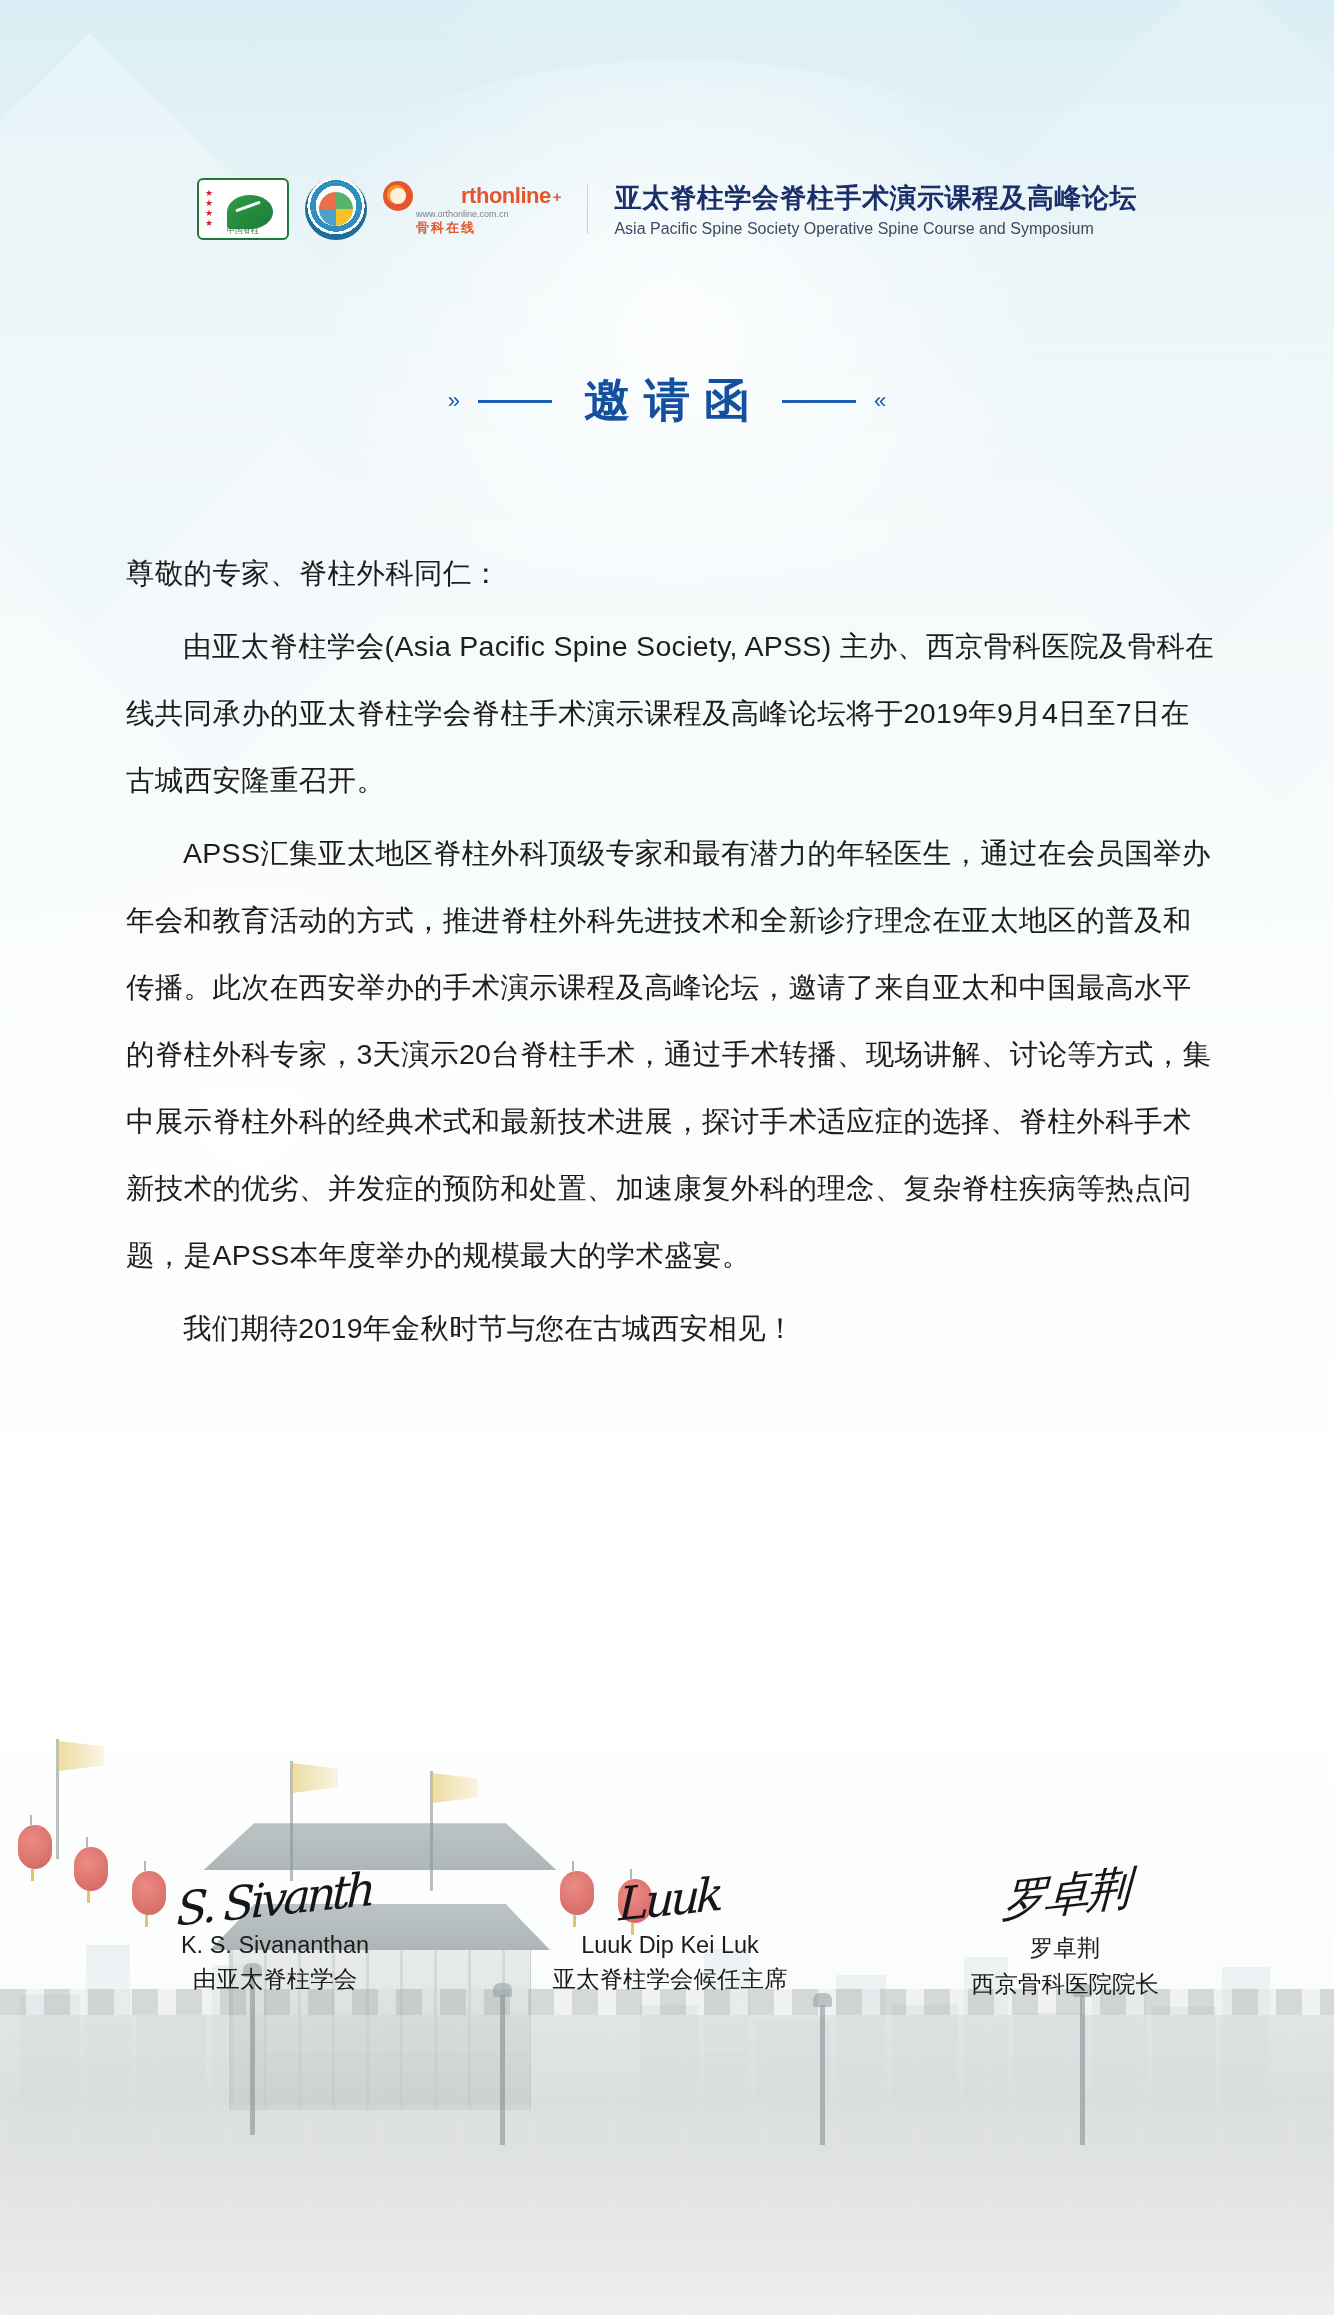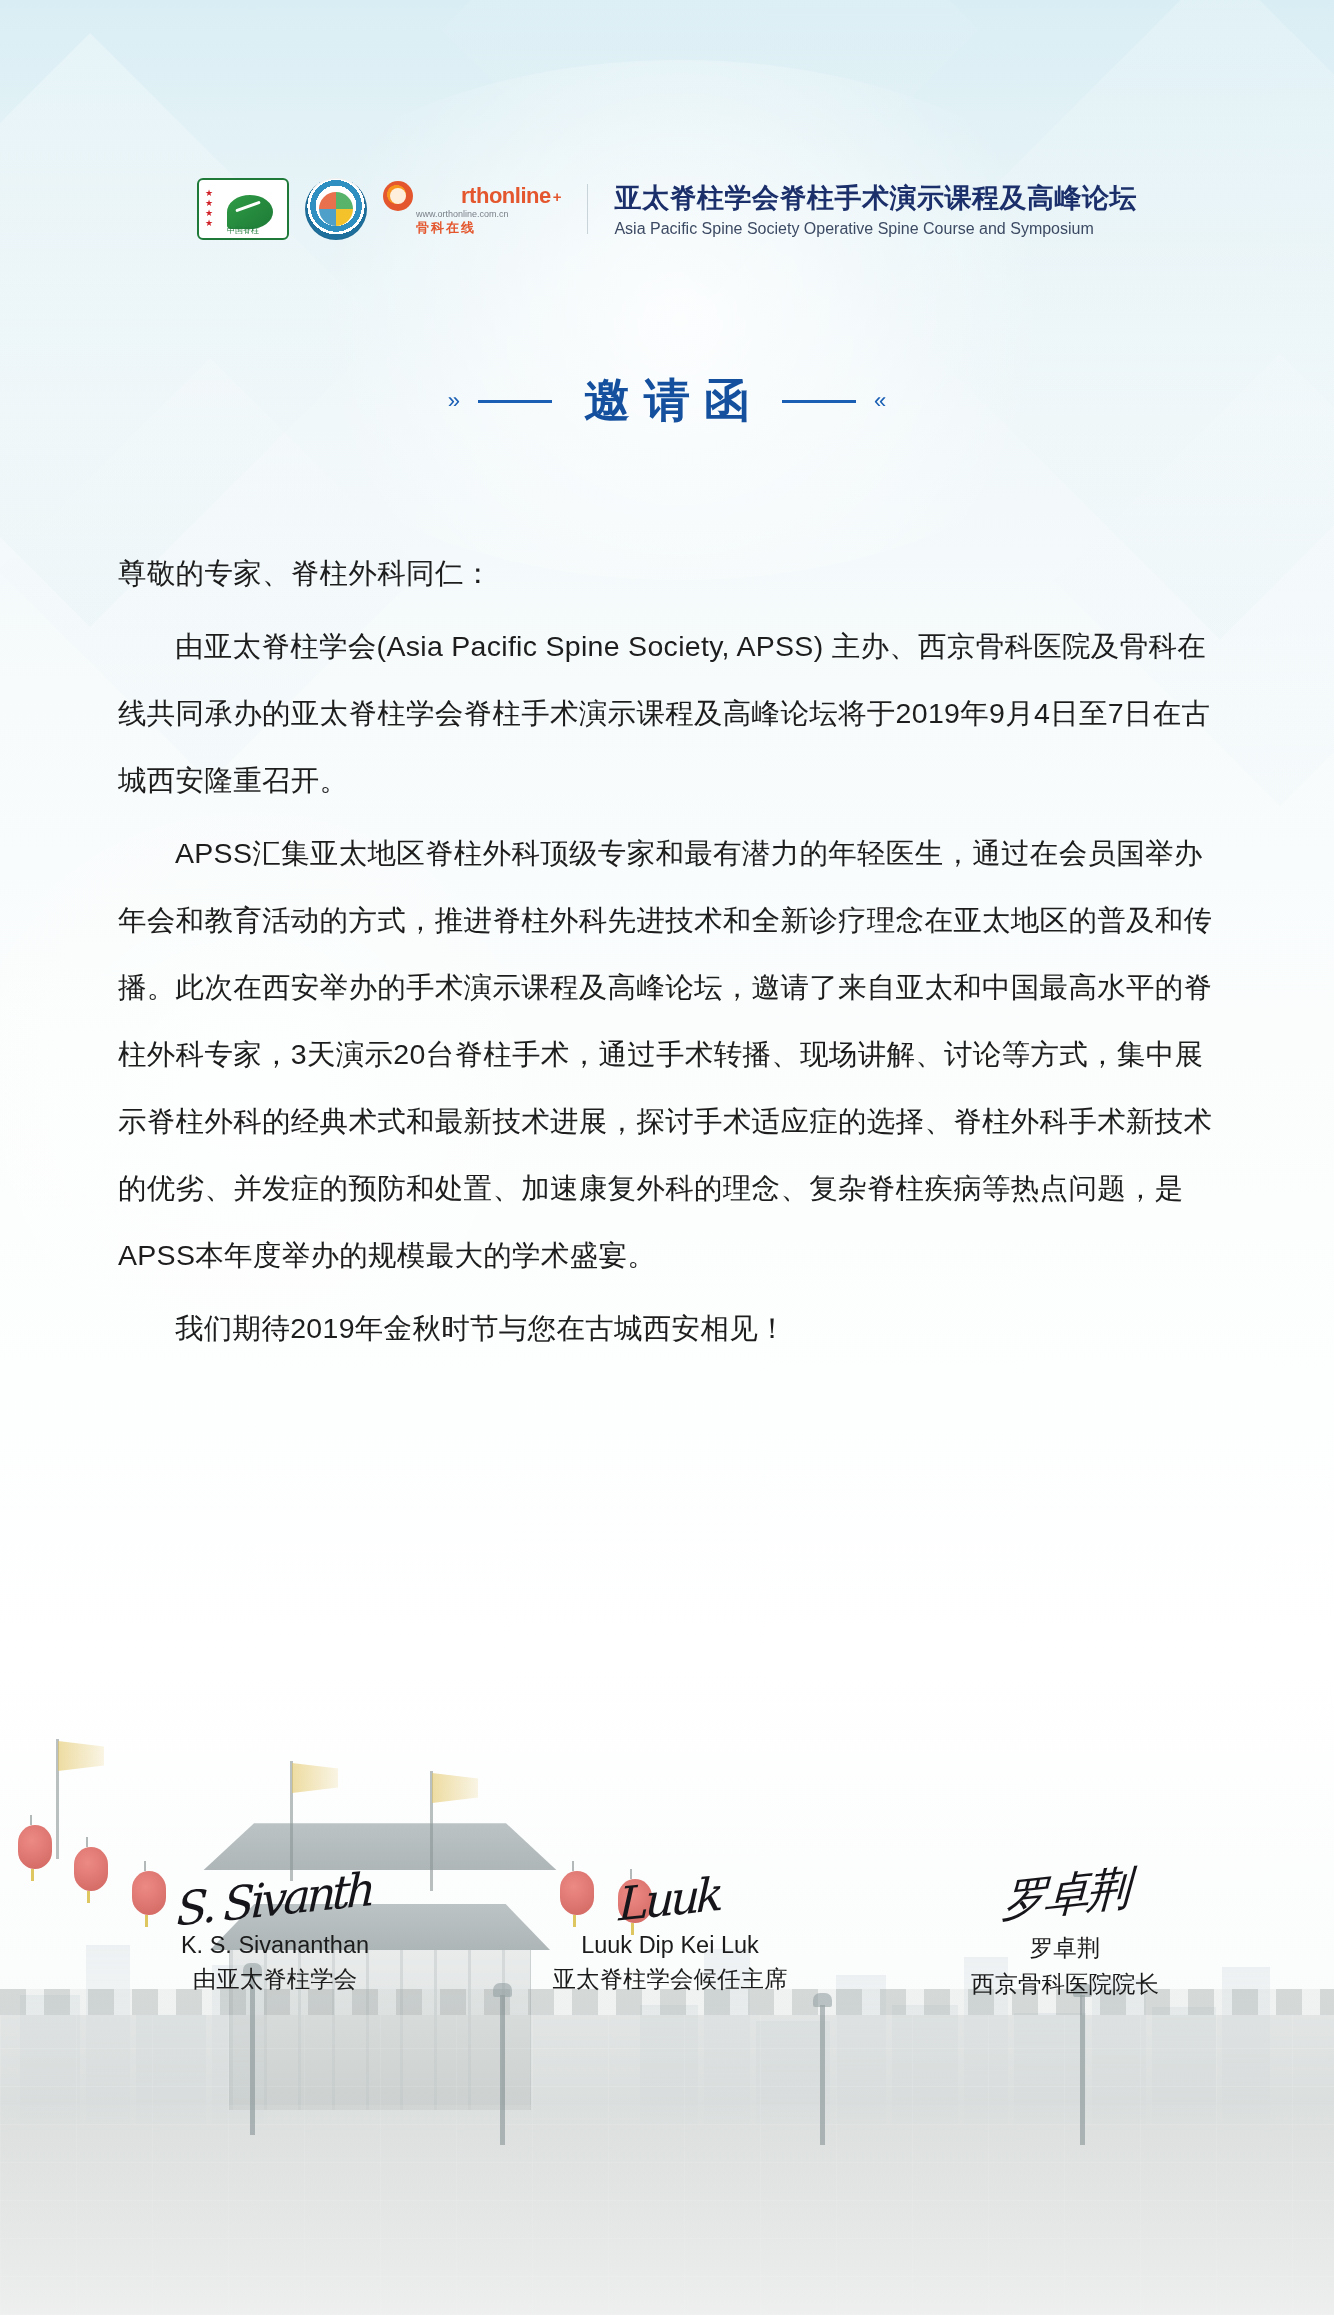--- a/index.html
+++ b/index.html
@@ -149,21 +149,21 @@
 
   
   #body-text {
     position: absolute;
     left: 118px; top: 540px; width: 1100px;
     color: #1d1d1d;
     font-size: 28.5px;
     line-height: 67px;
     letter-spacing: .3px;
   }
-  #body-text p { margin: 0 0 6px 0; }
+  #body-text p { margin: 0 0 6px 8px; }
   p.indent { text-indent: 2em; }
   p.salutation { margin-bottom: 26px; }
   p.closing { margin-top: 22px; text-indent: 2em; }
 
   
   #signatures {
     position: absolute;
     left: 110px; top: 1840px; width: 1120px;
     display: flex; justify-content: space-between;
   }

